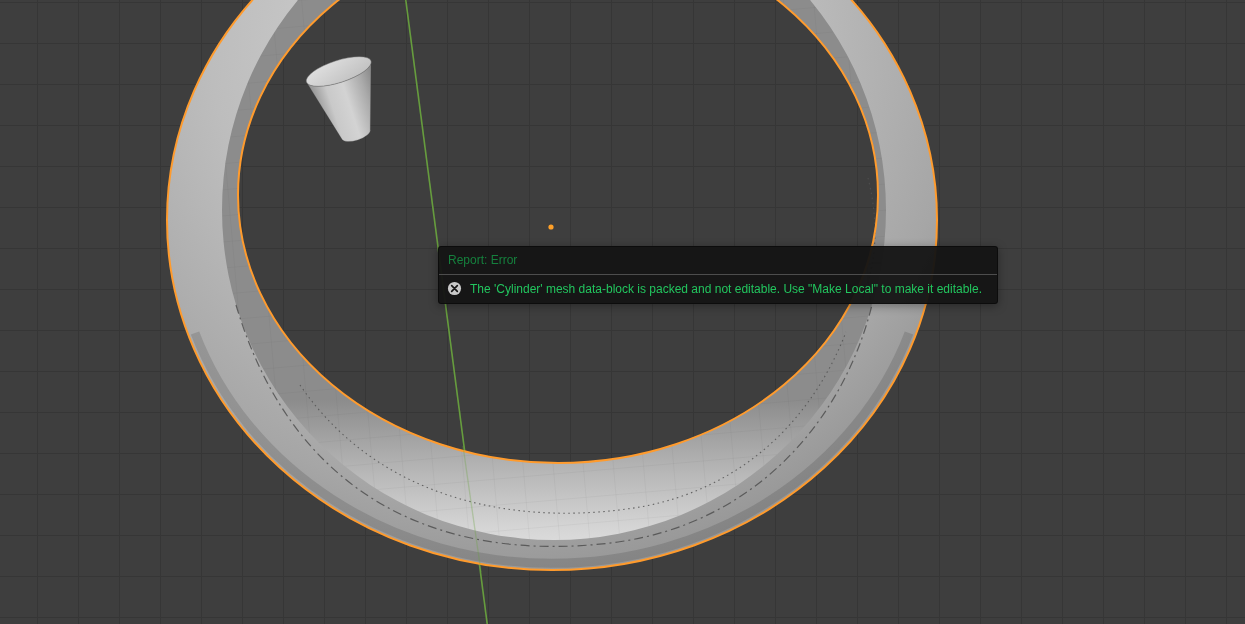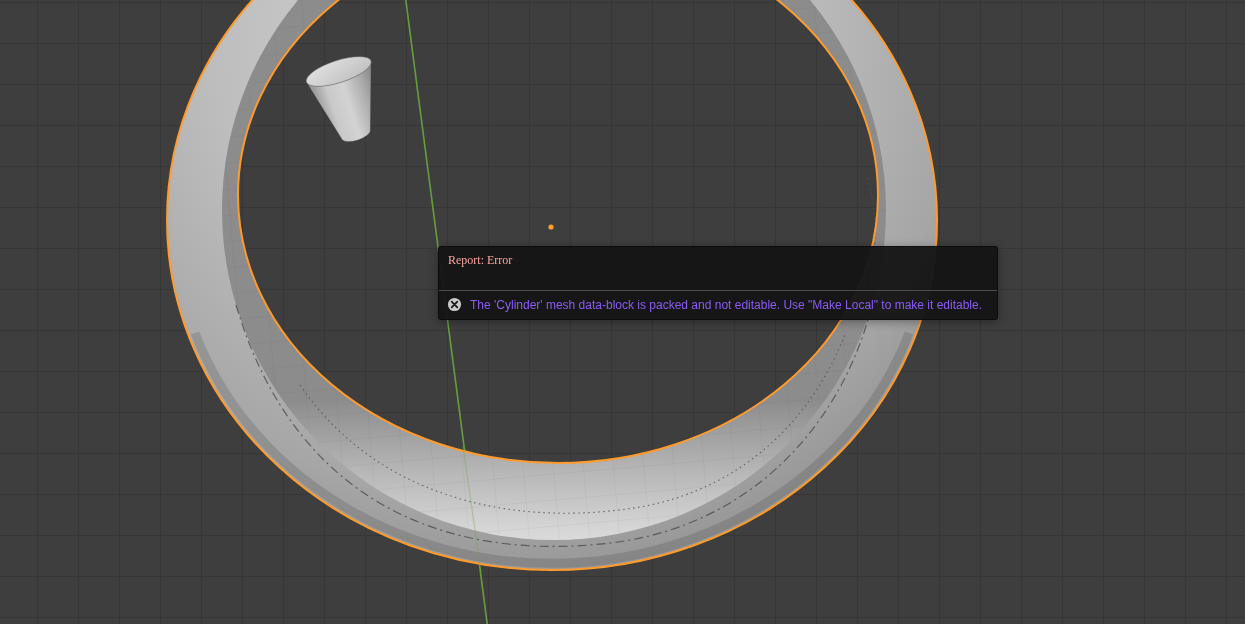--- a/index.html
+++ b/index.html
@@ -16,29 +16,28 @@
   }
   .scene { position: absolute; left: 0; top: 0; width: 1245px; height: 624px; display: block; }
   .report-popup {
     position: absolute; left: 438px; top: 246px; width: 560px;
     background: rgba(21, 21, 21, 0.96);
     border: 1px solid rgba(0, 0, 0, 0.45);
     border-radius: 3px;
     box-shadow: 0 2px 10px rgba(0, 0, 0, 0.35);
   }
   .report-header {
-    padding: 6px 9px 23px 9px;
-    font-size: 12px; line-height: 14px; color: #fca5a5;
+    padding: 6px 9px 7px 9px;
+    font-size: 12px; line-height: 14px; color: #15803d;
     border-bottom: 1px solid #4d4d4d;
-    font-family: Liberation Serif, serif;
   }
   .report-body {
     display: flex; align-items: center; gap: 8px;
     padding: 6px 9px 7px 8px;
-    font-size: 12px; line-height: 14px; color: #8b5cf6;
+    font-size: 12px; line-height: 14px; color: #22c55e;
   }
   .err-icon { flex: 0 0 auto; display: block; }
 </style>
 </head>
 <body>
 
 <div style="position:absolute; inset:0;">
 
   <svg class="scene" viewBox="0 0 1245 624" xmlns="http://www.w3.org/2000/svg">
     <defs>

